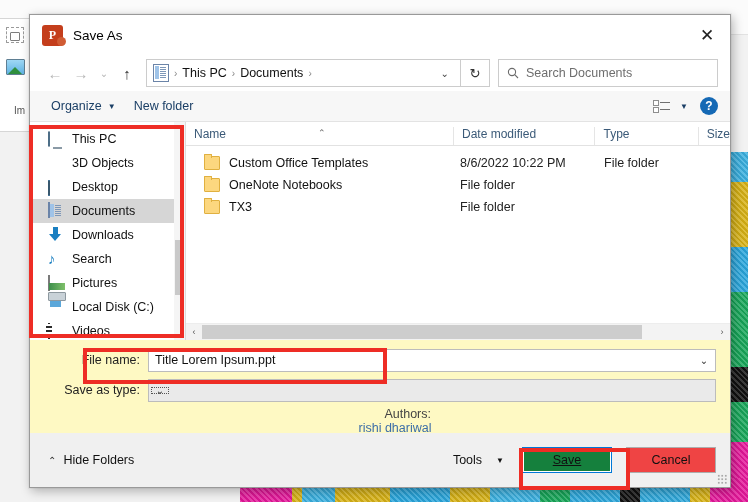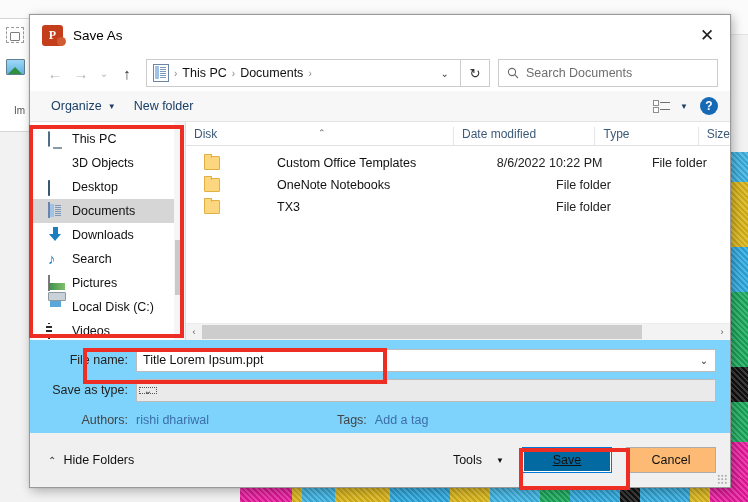--- a/index.html
+++ b/index.html
@@ -123,54 +123,54 @@
   .filepane{flex:1;display:flex;flex-direction:column;min-width:0;position:relative;background:#fff;}
   .colhead{height:23px;display:flex;align-items:flex-end;border-bottom:1px solid #e2e2e2;position:relative;flex:0 0 auto;}
   .col{font-size:12px;color:#3b5a78;padding:0 0 4px 8px;position:relative;box-sizing:border-box;}
   .col + .col{border-left:1px solid #e5e5e5;}
   .c-name{width:272px;}
   .c-date{width:144px;}
   .c-type{width:105px;}
   .c-size{flex:1;margin-top:28px;}
   .sortcaret{position:absolute;left:132px;top:1px;font-size:9px;color:#666;}
   .rows{flex:1;overflow:hidden;padding-top:6px;}
-  .frow{height:22px;display:flex;align-items:center;font-size:12.5px;color:#111;gap:48px;}
+  .frow{height:22px;display:flex;align-items:center;font-size:12.5px;color:#111;}
   .folder{width:14px;height:12px;margin:0 9px 0 18px;background:#fcd77f;border:1px solid #e0b040;border-radius:0 1px 1px 1px;position:relative;flex:0 0 auto;}
   .folder:before{content:"";position:absolute;left:-1px;top:-3px;width:6px;height:3px;background:#fcd77f;border:1px solid #e0b040;border-bottom:none;border-radius:1px 1px 0 0;}
   .f-name{width:231px;overflow:hidden;white-space:nowrap;}
   .f-date{width:144px;color:#222;}
   .f-type{width:105px;color:#222;}
   .hscroll{height:16px;background:#f3f3f3;display:flex;align-items:center;position:relative;flex:0 0 auto;border-top:1px solid #ededed;}
   .hscroll .arrow{width:16px;text-align:center;font-size:9px;color:#555;}
   .hscroll .thumb{position:absolute;left:16px;width:440px;top:1px;bottom:1px;background:#cdcdcd;}
 
   
-  .formarea{background:#7dd3fc;padding:7px 0 0 0;flex:0 0 auto;}
+  .formarea{background:#fef9c3;padding:7px 0 0 12px;flex:0 0 auto;}
   .frm-row{display:flex;align-items:center;height:26px;margin-bottom:4px;}
   .frm-lbl{width:80px;text-align:right;padding-right:8px;font-size:12.5px;color:#222;flex:0 0 auto;margin-left:18px;}
   .combo{flex:1;height:21px;border:1px solid #bcbcbc;background:#fff;display:flex;align-items:center;margin-right:14px;position:relative;}
   .combo .val{padding-left:6px;font-size:12.5px;color:#111;flex:1;overflow:hidden;white-space:nowrap;}
   .combo .dd{width:22px;text-align:center;font-size:10px;color:#333;}
   .combo.grey{background:#eaeaea;}
   .combo.dotted .dd{outline:1px dotted #555;outline-offset:-3px;}
-  .meta-row{display:flex;align-items:center;height:26px;font-size:12.5px;margin-left:18px;}
+  .meta-row{display:flex;align-items:center;height:26px;font-size:12.5px;margin-left:18px;flex-direction:column;}
   .meta-lbl{width:80px;text-align:right;padding-right:8px;color:#444;flex:0 0 auto;}
   .meta-link{color:#3c6ea8;}
   .meta-lbl2{margin-left:128px;color:#444;padding-right:8px;}
 
   
   .footer{height:54px;display:flex;align-items:center;background:#f0f0f0;position:relative;padding:0 14px 0 18px;flex:0 0 auto;}
   .hidefolders{display:flex;align-items:center;gap:7px;font-size:12.5px;color:#111;}
   .hidefolders .chev{font-size:10px;color:#333;}
   .foot-right{margin-left:auto;display:flex;align-items:center;gap:0;}
   .tools{display:flex;align-items:center;gap:14px;font-size:12.5px;color:#111;padding:0 18px 0 0;}
   .tools .caret{font-size:8px;}
-  .btn{height:24px;min-width:88px;border:1px solid #adadad;background:#fdba74;font-size:12.5px;color:#111;
+  .btn{height:24px;min-width:88px;border:1px solid #adadad;background:#ef4444;font-size:12.5px;color:#111;
        display:flex;align-items:center;justify-content:center;}
-  .btn.primary{border:1px solid #0078d7;background:#0369a1;box-shadow:inset 0 0 0 1px #fff;}
+  .btn.primary{border:1px solid #0078d7;background:#15803d;box-shadow:inset 0 0 0 1px #fff;}
   .btn u{text-decoration:underline;}
   .gripper{position:absolute;right:3px;bottom:3px;width:10px;height:10px;
     background-image:radial-gradient(#a8a8a8 40%,transparent 41%);background-size:3.5px 3.5px;}
 
   
   .redbox{position:absolute;border:4px solid #ee2d25;pointer-events:none;z-index:40;}
 </style>
 </head>
 <body>
 
@@ -306,21 +306,21 @@
           <div class="thumb"></div>
           <div class="arrow bot">⌄</div>
         </div>
       </div>
 
       <div class="splitter"></div>
 
       <div class="filepane">
         <div class="colhead">
           <div class="col c-name">
-            <span>Disk</span>
+            <span>Name</span>
             <span class="sortcaret">⌃</span>
           </div>
           <div class="col c-date">Date modified</div>
           <div class="col c-type">Type</div>
           <div class="col c-size">Size</div>
         </div>
 
         <div class="rows">
           <div class="frow">
             <span class="folder"></span>

